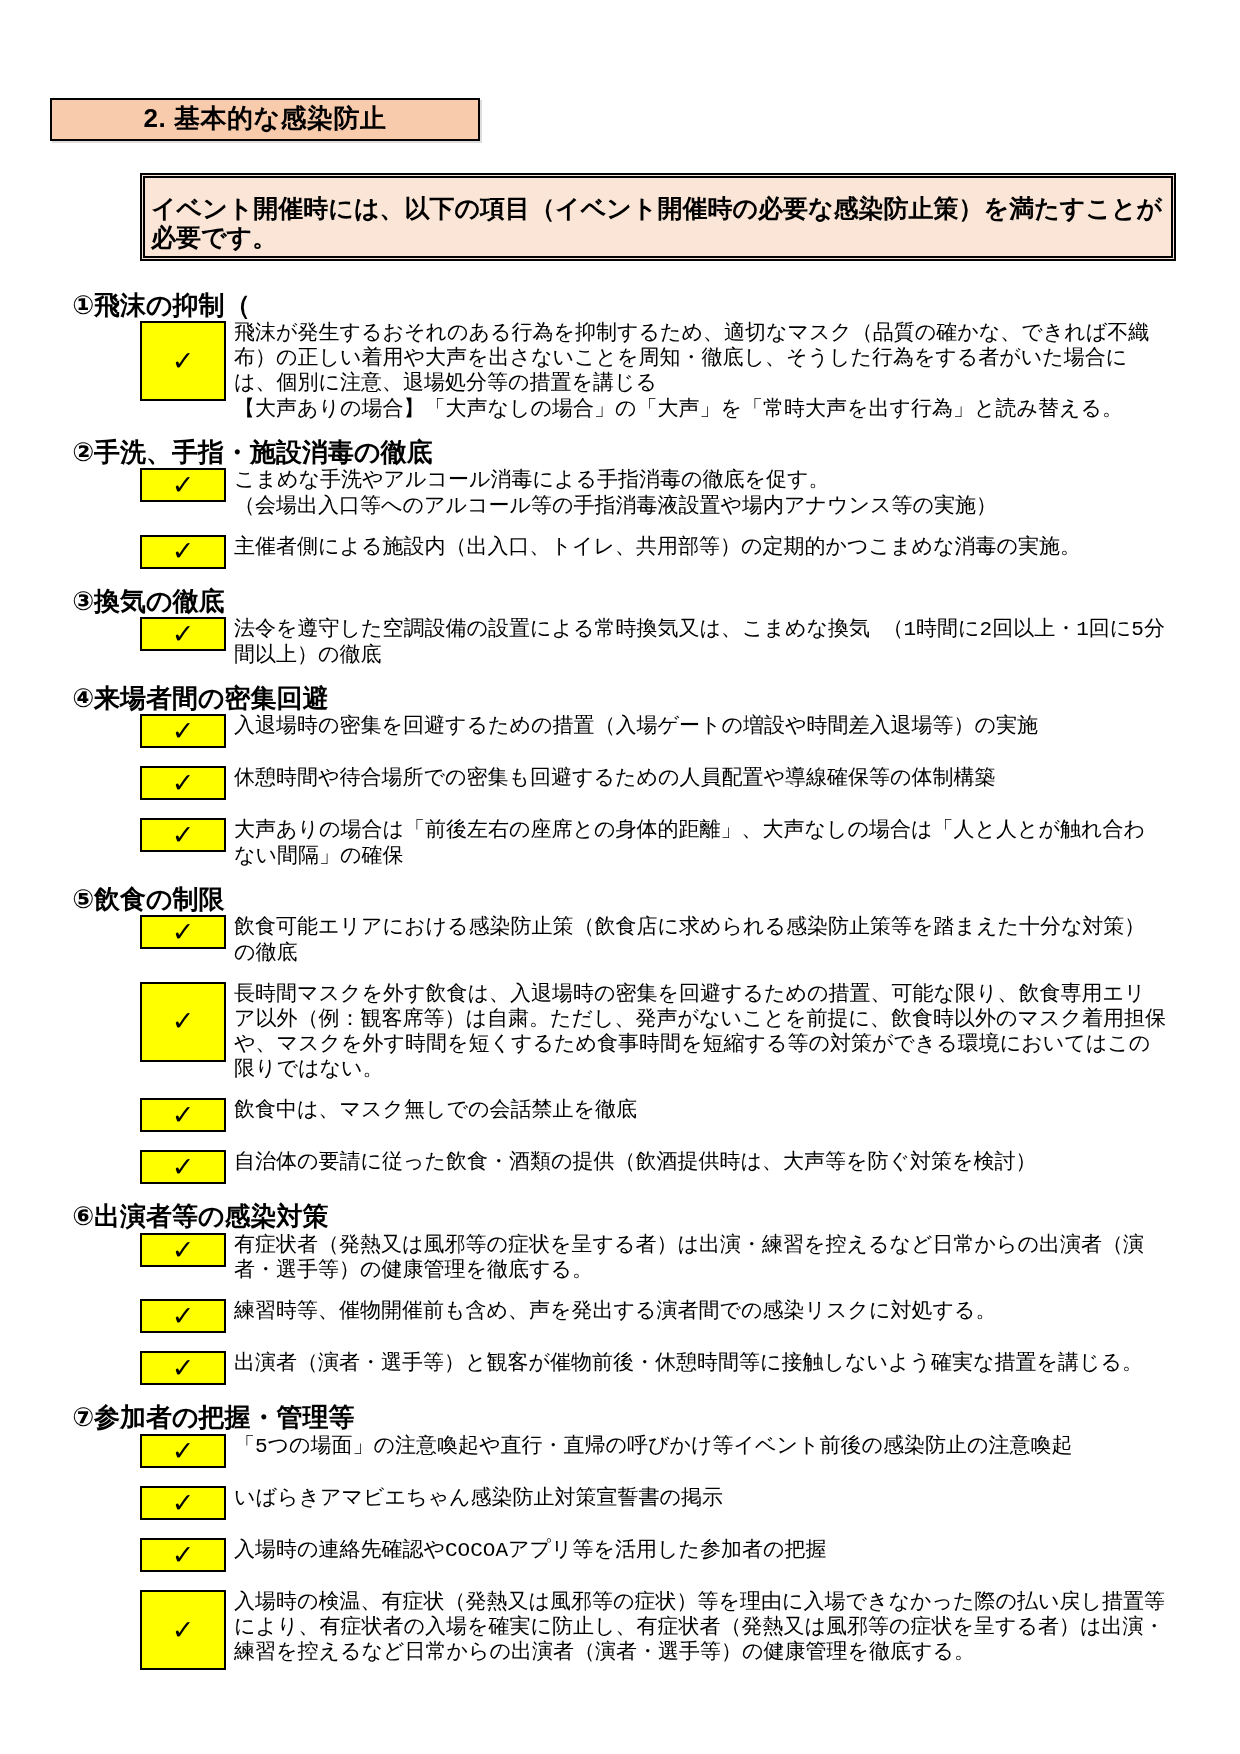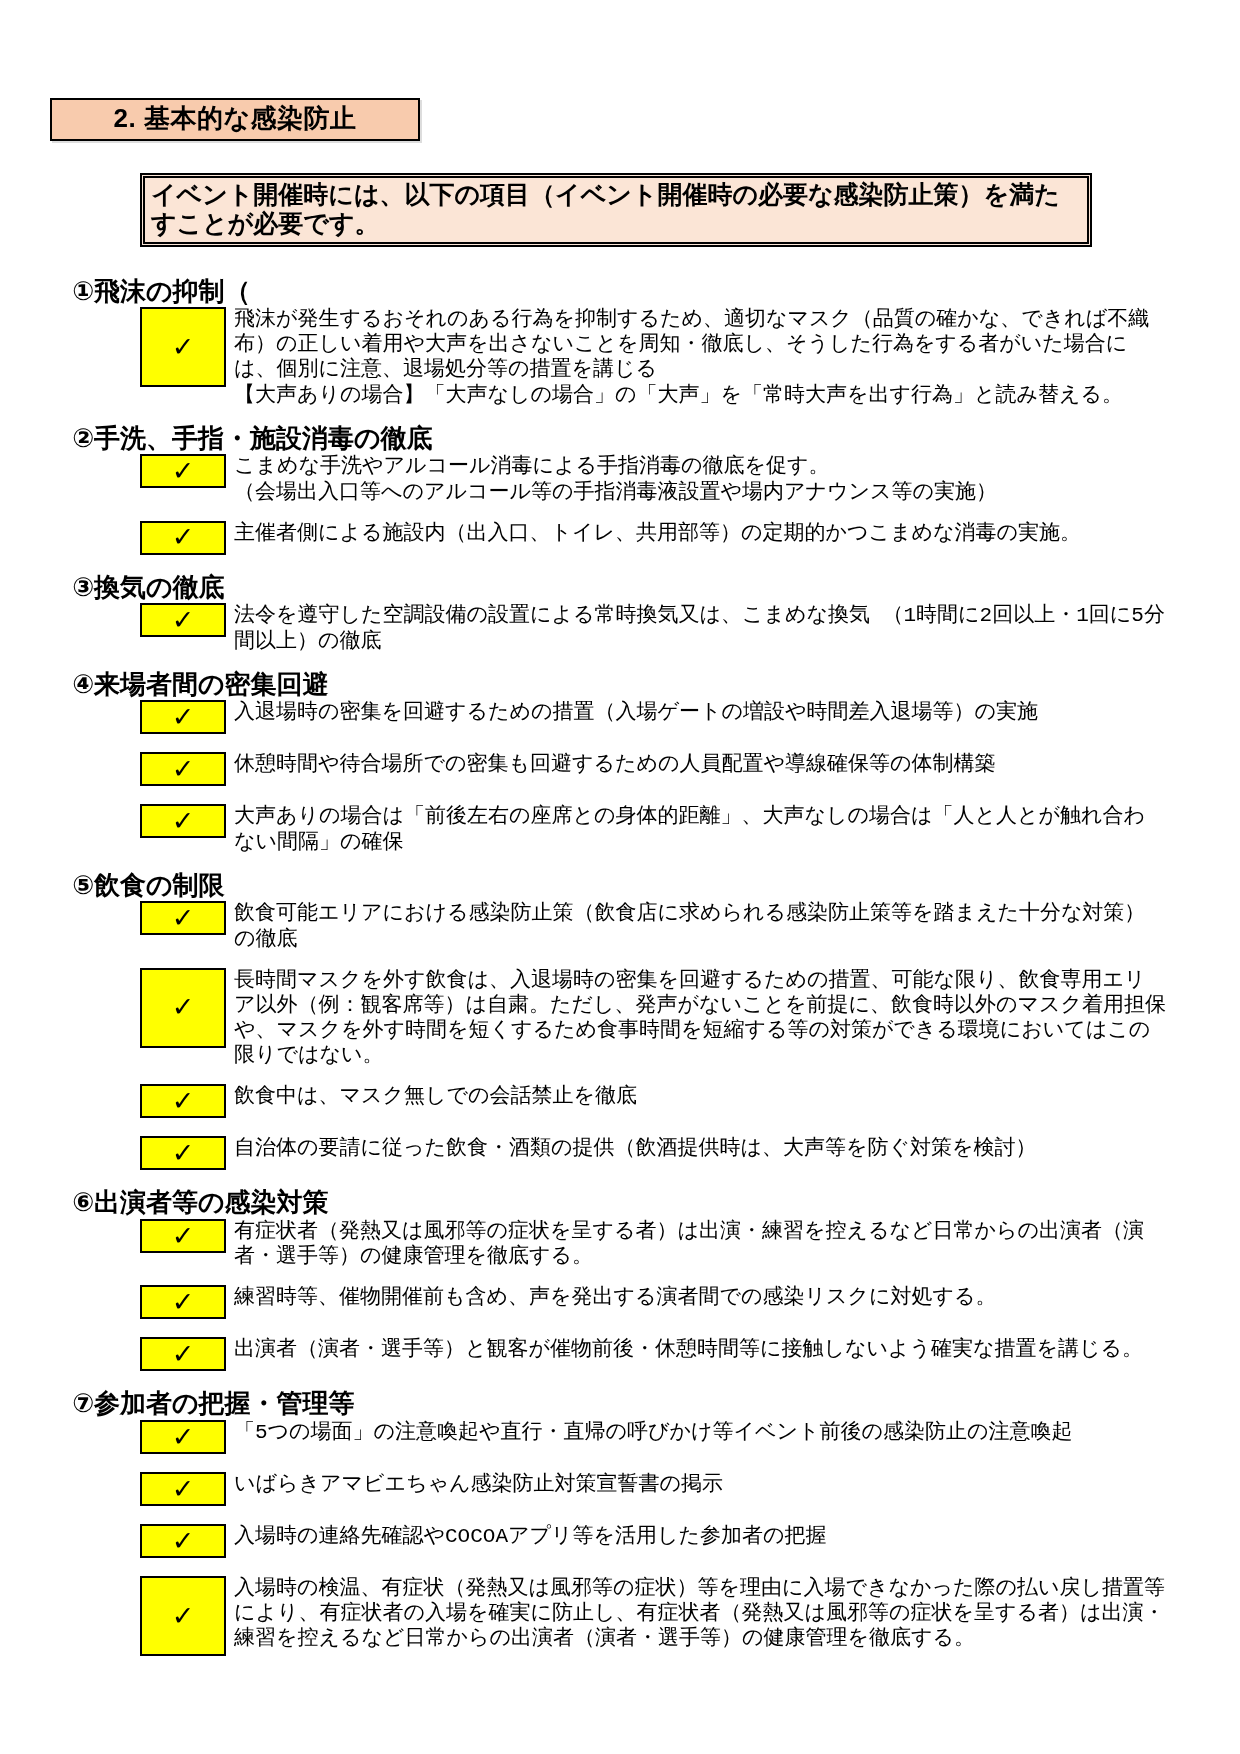--- a/index.html
+++ b/index.html
@@ -18,39 +18,39 @@
   }
   .page {
     position: relative;
     width: 1240px;
     height: 1754px;
     overflow: hidden;
     background: #fff;
   }
   .title-box {
     margin: 98px 0 0 50px;
-    width: 370px;
+    width: 430px;
     border: 2px solid var(--border-c);
     background: var(--header-bg);
     box-shadow: 2px 2px 0 #00000022;
     text-align: center;
     font-size: 26px;
     font-weight: bold;
     padding: 1px 4px 3px 4px;
     letter-spacing: 0.5px;
   }
   .intro-box {
     margin: 32px 0 30px 140px;
-    width: 952px;
+    width: 1036px;
     border: 5px double var(--border-c);
     background: var(--intro-bg);
     font-size: 25px;
     font-weight: bold;
     line-height: 1.15;
-    padding: 2px 6px 4px 6px;
+    padding: 16px 6px 4px 6px;
   }
   .section-heading {
     margin: 2px 0 2px 72px;
     font-size: 26px;
     font-weight: bold;
     line-height: 1.1;
     letter-spacing: 0;
   }
   .item-row {
     display: flex;

